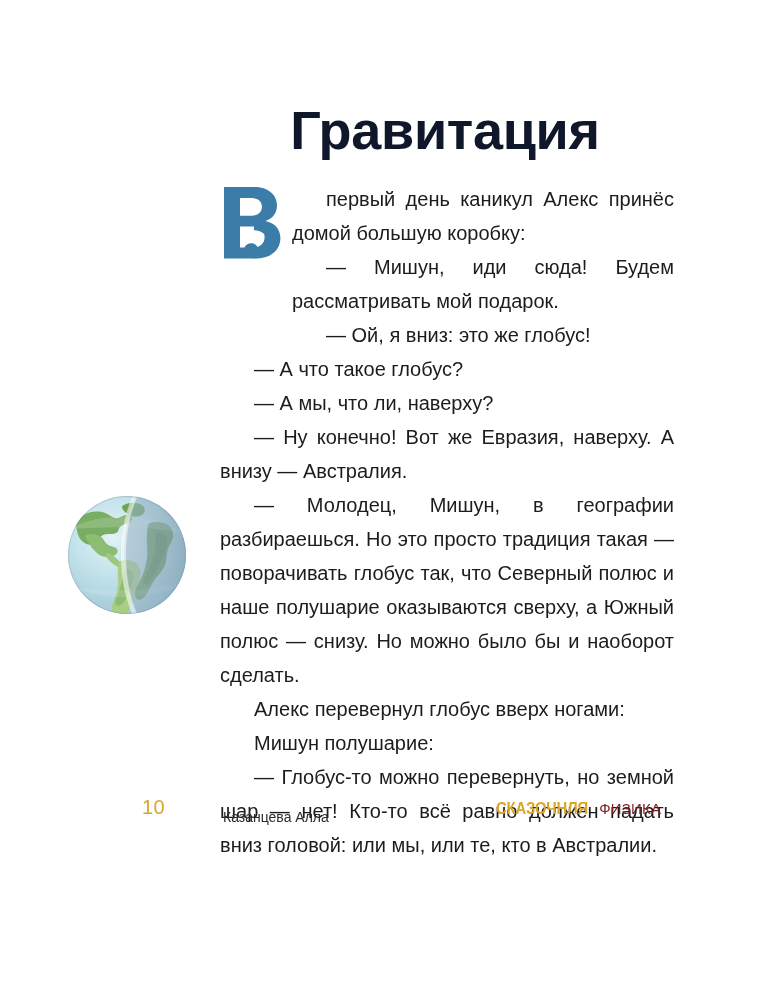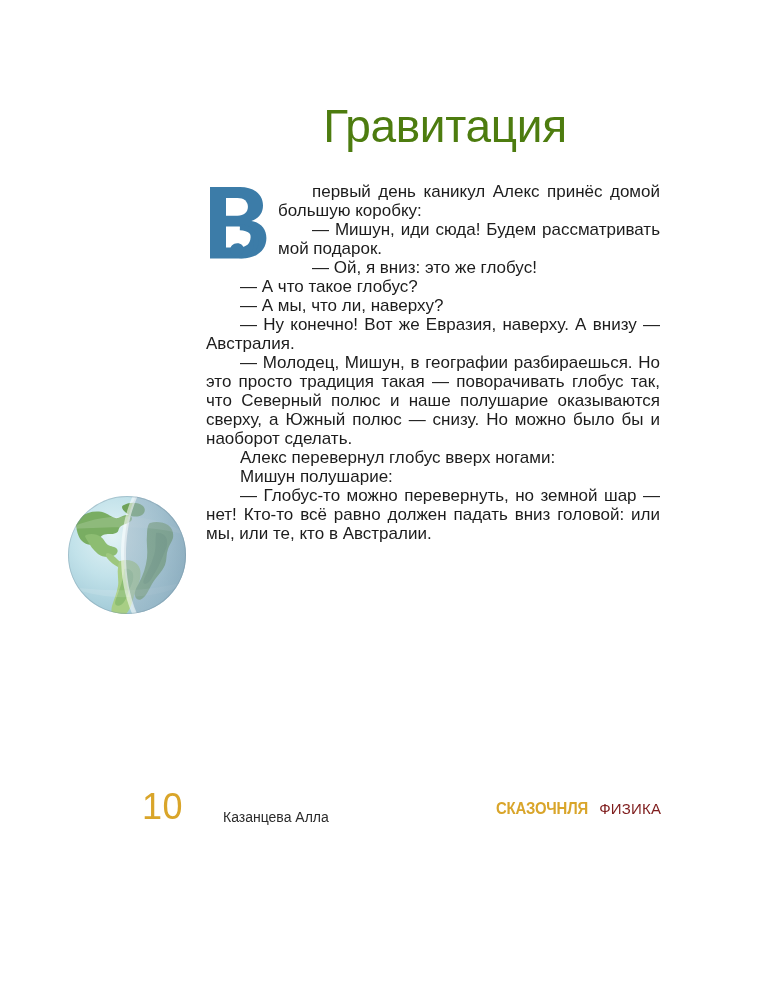--- a/index.html
+++ b/index.html
@@ -24,36 +24,36 @@
     background: #ffffff;
   }
 
   
   .chapter-title {
     position: absolute;
     left: 218px;
     top: 103px;
     width: 454px;
     text-align: center;
-    font-size: 46px;
-    font-weight: normal;
+    font-size: 54px;
+    font-weight: bold;
     letter-spacing: -0.3px;
-    color: #4d7c0f;
+    color: #0f172a;
     line-height: 1;
     white-space: nowrap;
   }
 
   
   .text-column {
     position: absolute;
-    left: 206px;
+    left: 220px;
     top: 182px;
     width: 454px;
-    font-size: 17px;
-    line-height: 19px;
+    font-size: 20px;
+    line-height: 34px;
     text-align: justify;
     color: #1c1c1c;
   }
   .text-column p {
     margin: 0;
     text-indent: 34px;
     text-align: justify;
     text-justify: inter-word;
     hyphens: manual;
   }
@@ -101,21 +101,21 @@
     position: absolute;
     left: 0;
     top: 790px;
     width: 762px;
     height: 40px;
   }
   .page-number {
     position: absolute;
     left: 142px;
     top: 0px;
-    font-size: 36px;
+    font-size: 20px;
     font-weight: normal;
     color: #d9a52a;
     line-height: 34px;
     letter-spacing: 0.5px;
   }
   .author-name {
     position: absolute;
     left: 223px;
     top: 10px;
     font-size: 14px;

